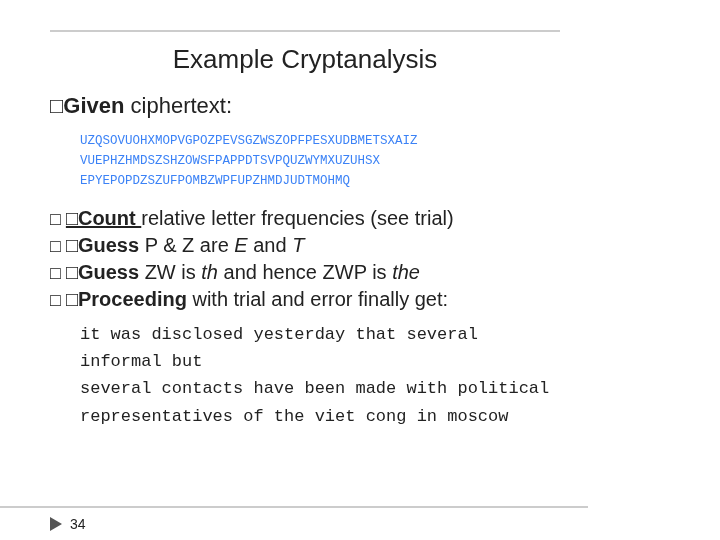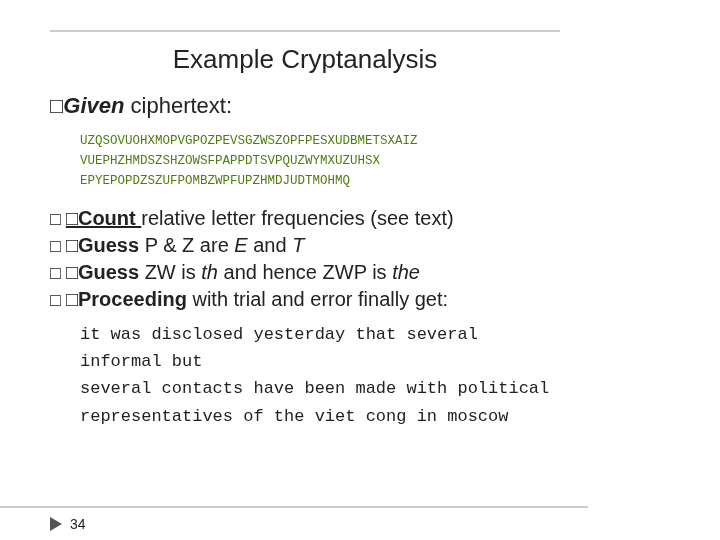--- a/index.html
+++ b/index.html
@@ -46,21 +46,21 @@
       margin-bottom: 8px;
     }
 
     .section-heading span {
       font-weight: normal;
     }
 
     .ciphertext-block {
       font-family: 'Courier New', Courier, monospace;
       font-size: 12.5px;
-      color: #4d7c0f;
+      color: #3b82f6;
       margin-left: 30px;
       margin-bottom: 16px;
       line-height: 1.6;
     }
 
     .bullet-list {
       list-style: none;
       margin-bottom: 10px;
     }
 
@@ -134,35 +134,35 @@
 </head>
 <body>
 
 <div class="slide">
   <div class="top-divider"></div>
 
   <div class="slide-title">Example Cryptanalysis</div>
 
   <div class="section-row">
     <span class="section-heading">
-      <span style="font-weight:bold;font-style:italic;">□Given</span>
+      <span style="font-weight:bold;">□Given</span>
       <span style="font-weight:normal;">ciphertext:</span>
     </span>
   </div>
 
   <div class="ciphertext-block">
     <div>UZQSOVUOHXMOPVGPOZPEVSGZWSZOPFPESXUDBMETSXAIZ</div>
     <div>VUEPHZHMDSZSHZOWSFPAPPDTSVPQUZWYMXUZUHSX</div>
     <div>EPYEPOPDZSZUFPOMBZWPFUPZHMDJUDTMOHMQ</div>
   </div>
 
   <ul class="bullet-list">
     <li>
       <span style="font-weight:bold;text-decoration:underline;">□Count </span>
-      <span>relative letter frequencies (see text)</span>
+      <span>relative letter frequencies (see trial)</span>
     </li>
     <li style="list-style:none;">
       <span style="font-weight:bold;">□Guess </span>
       <span>P &amp; Z are </span><span class="bullet-em">E</span><span> and </span><span class="bullet-em">T</span>
     </li>
     <li style="list-style:none;">
       <span style="font-weight:bold;">□Guess </span>
       <span>ZW is </span><span class="bullet-em">th</span><span> and hence ZWP is </span><span class="bullet-em">the</span>
     </li>
     <li style="list-style:none;">

